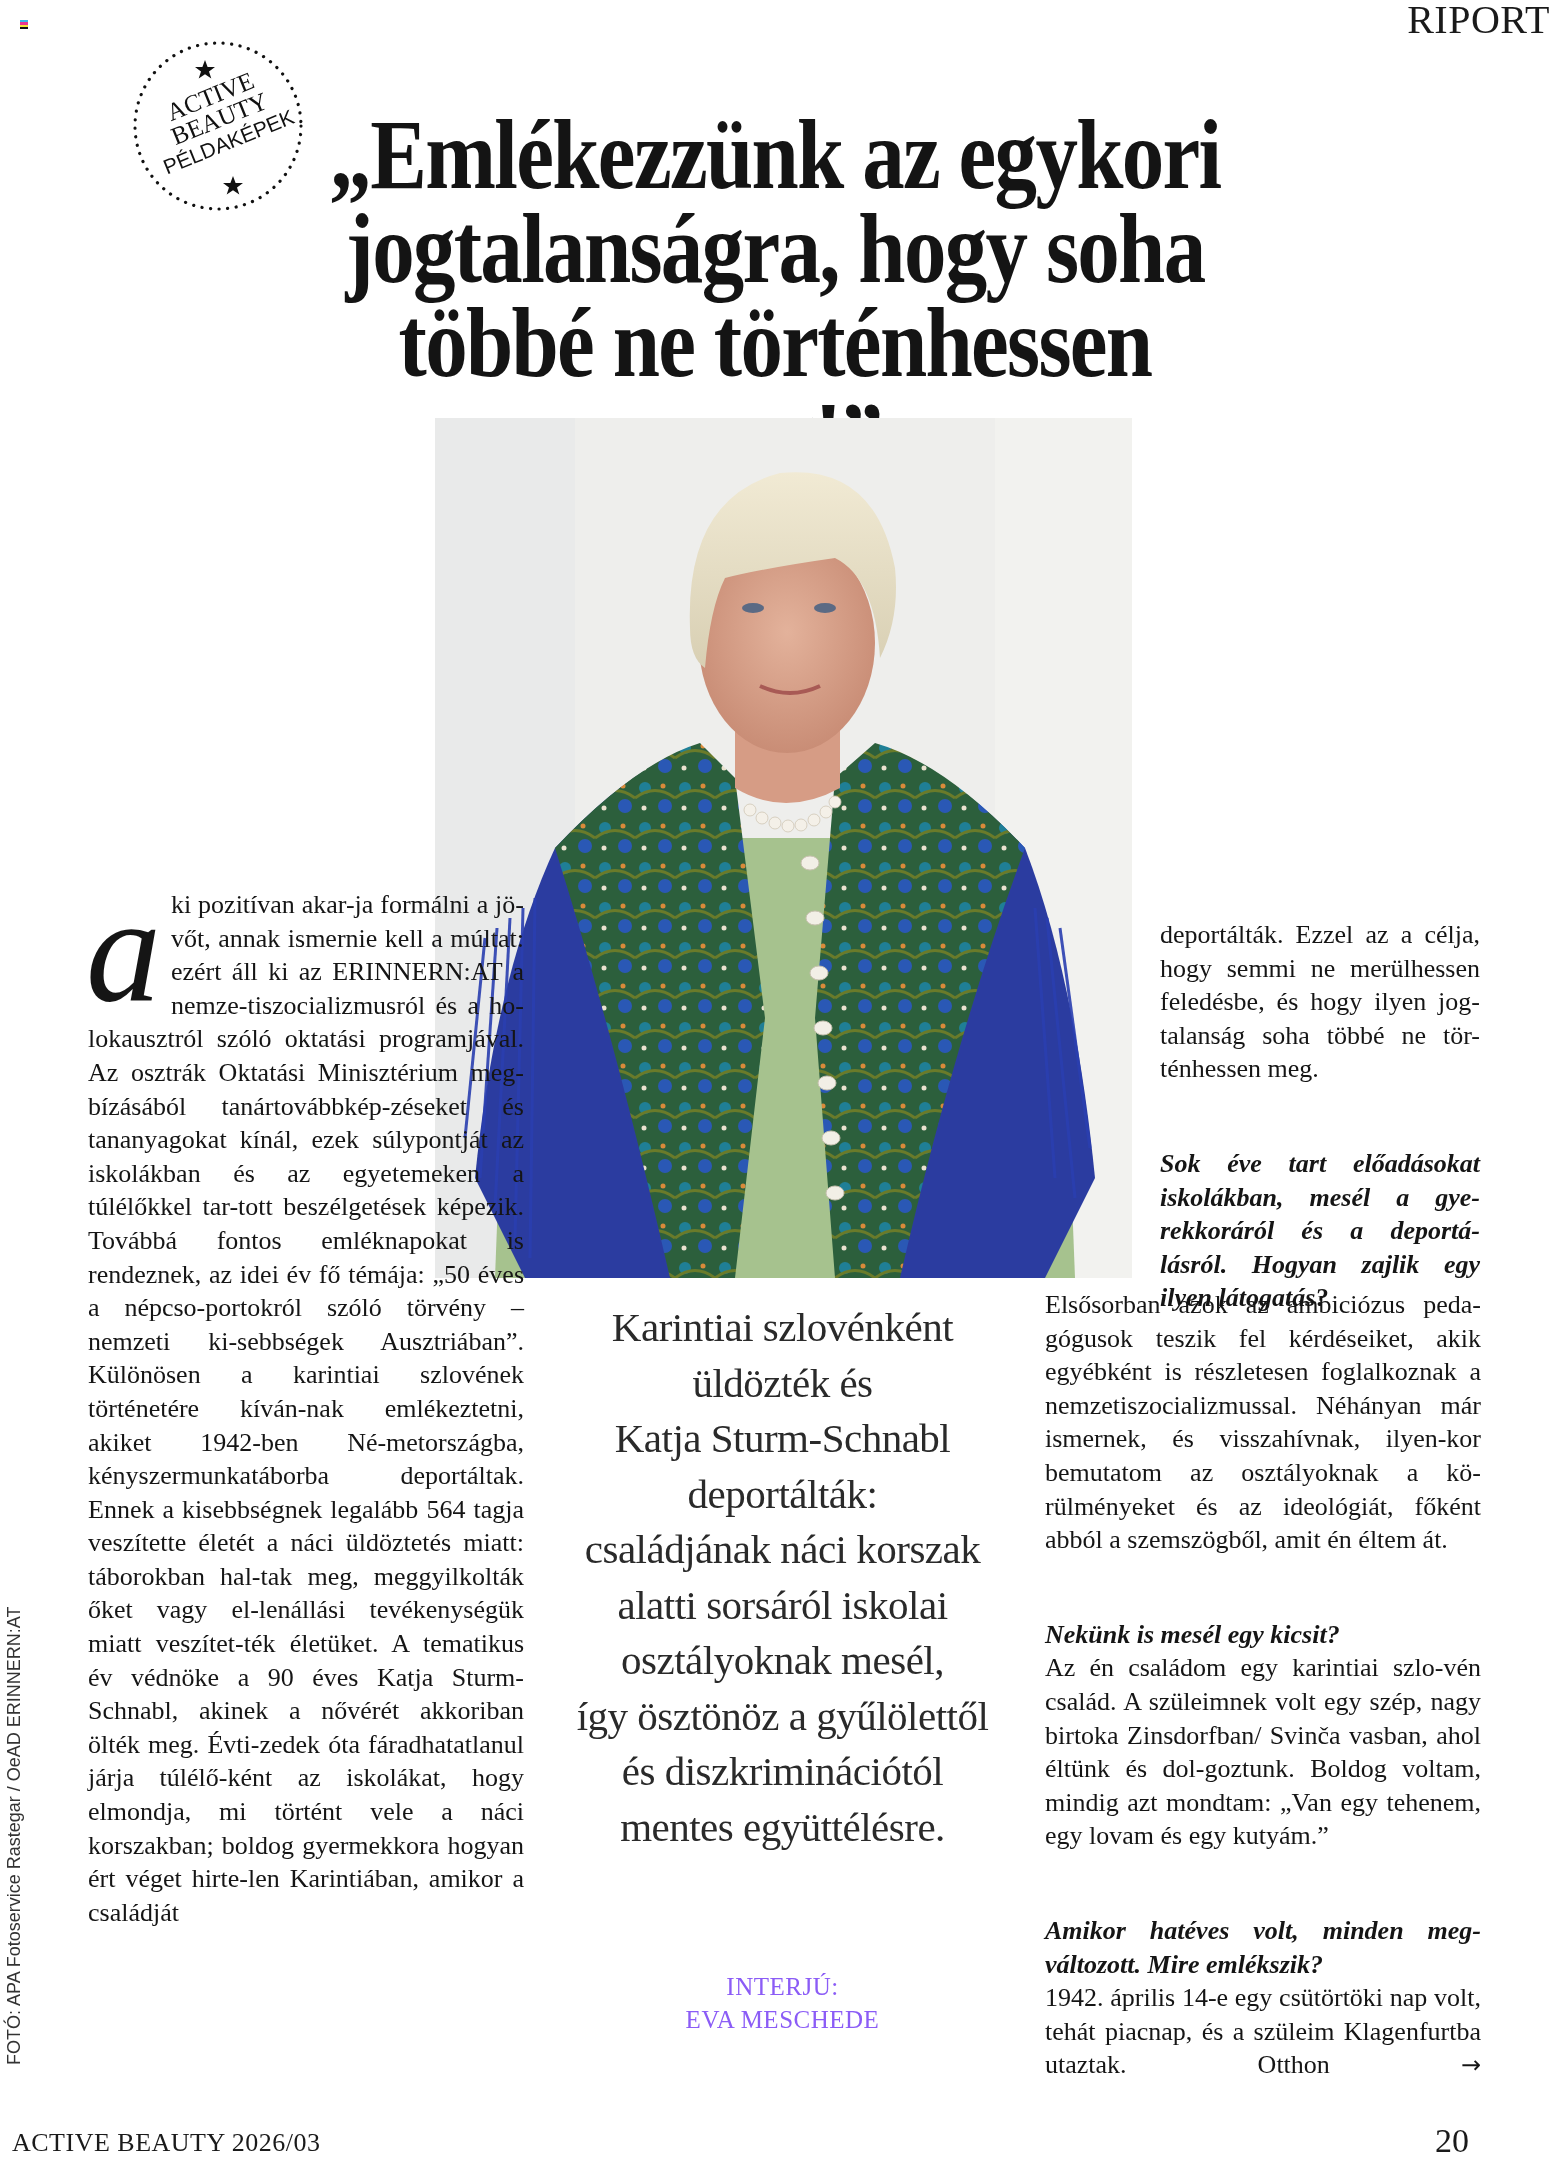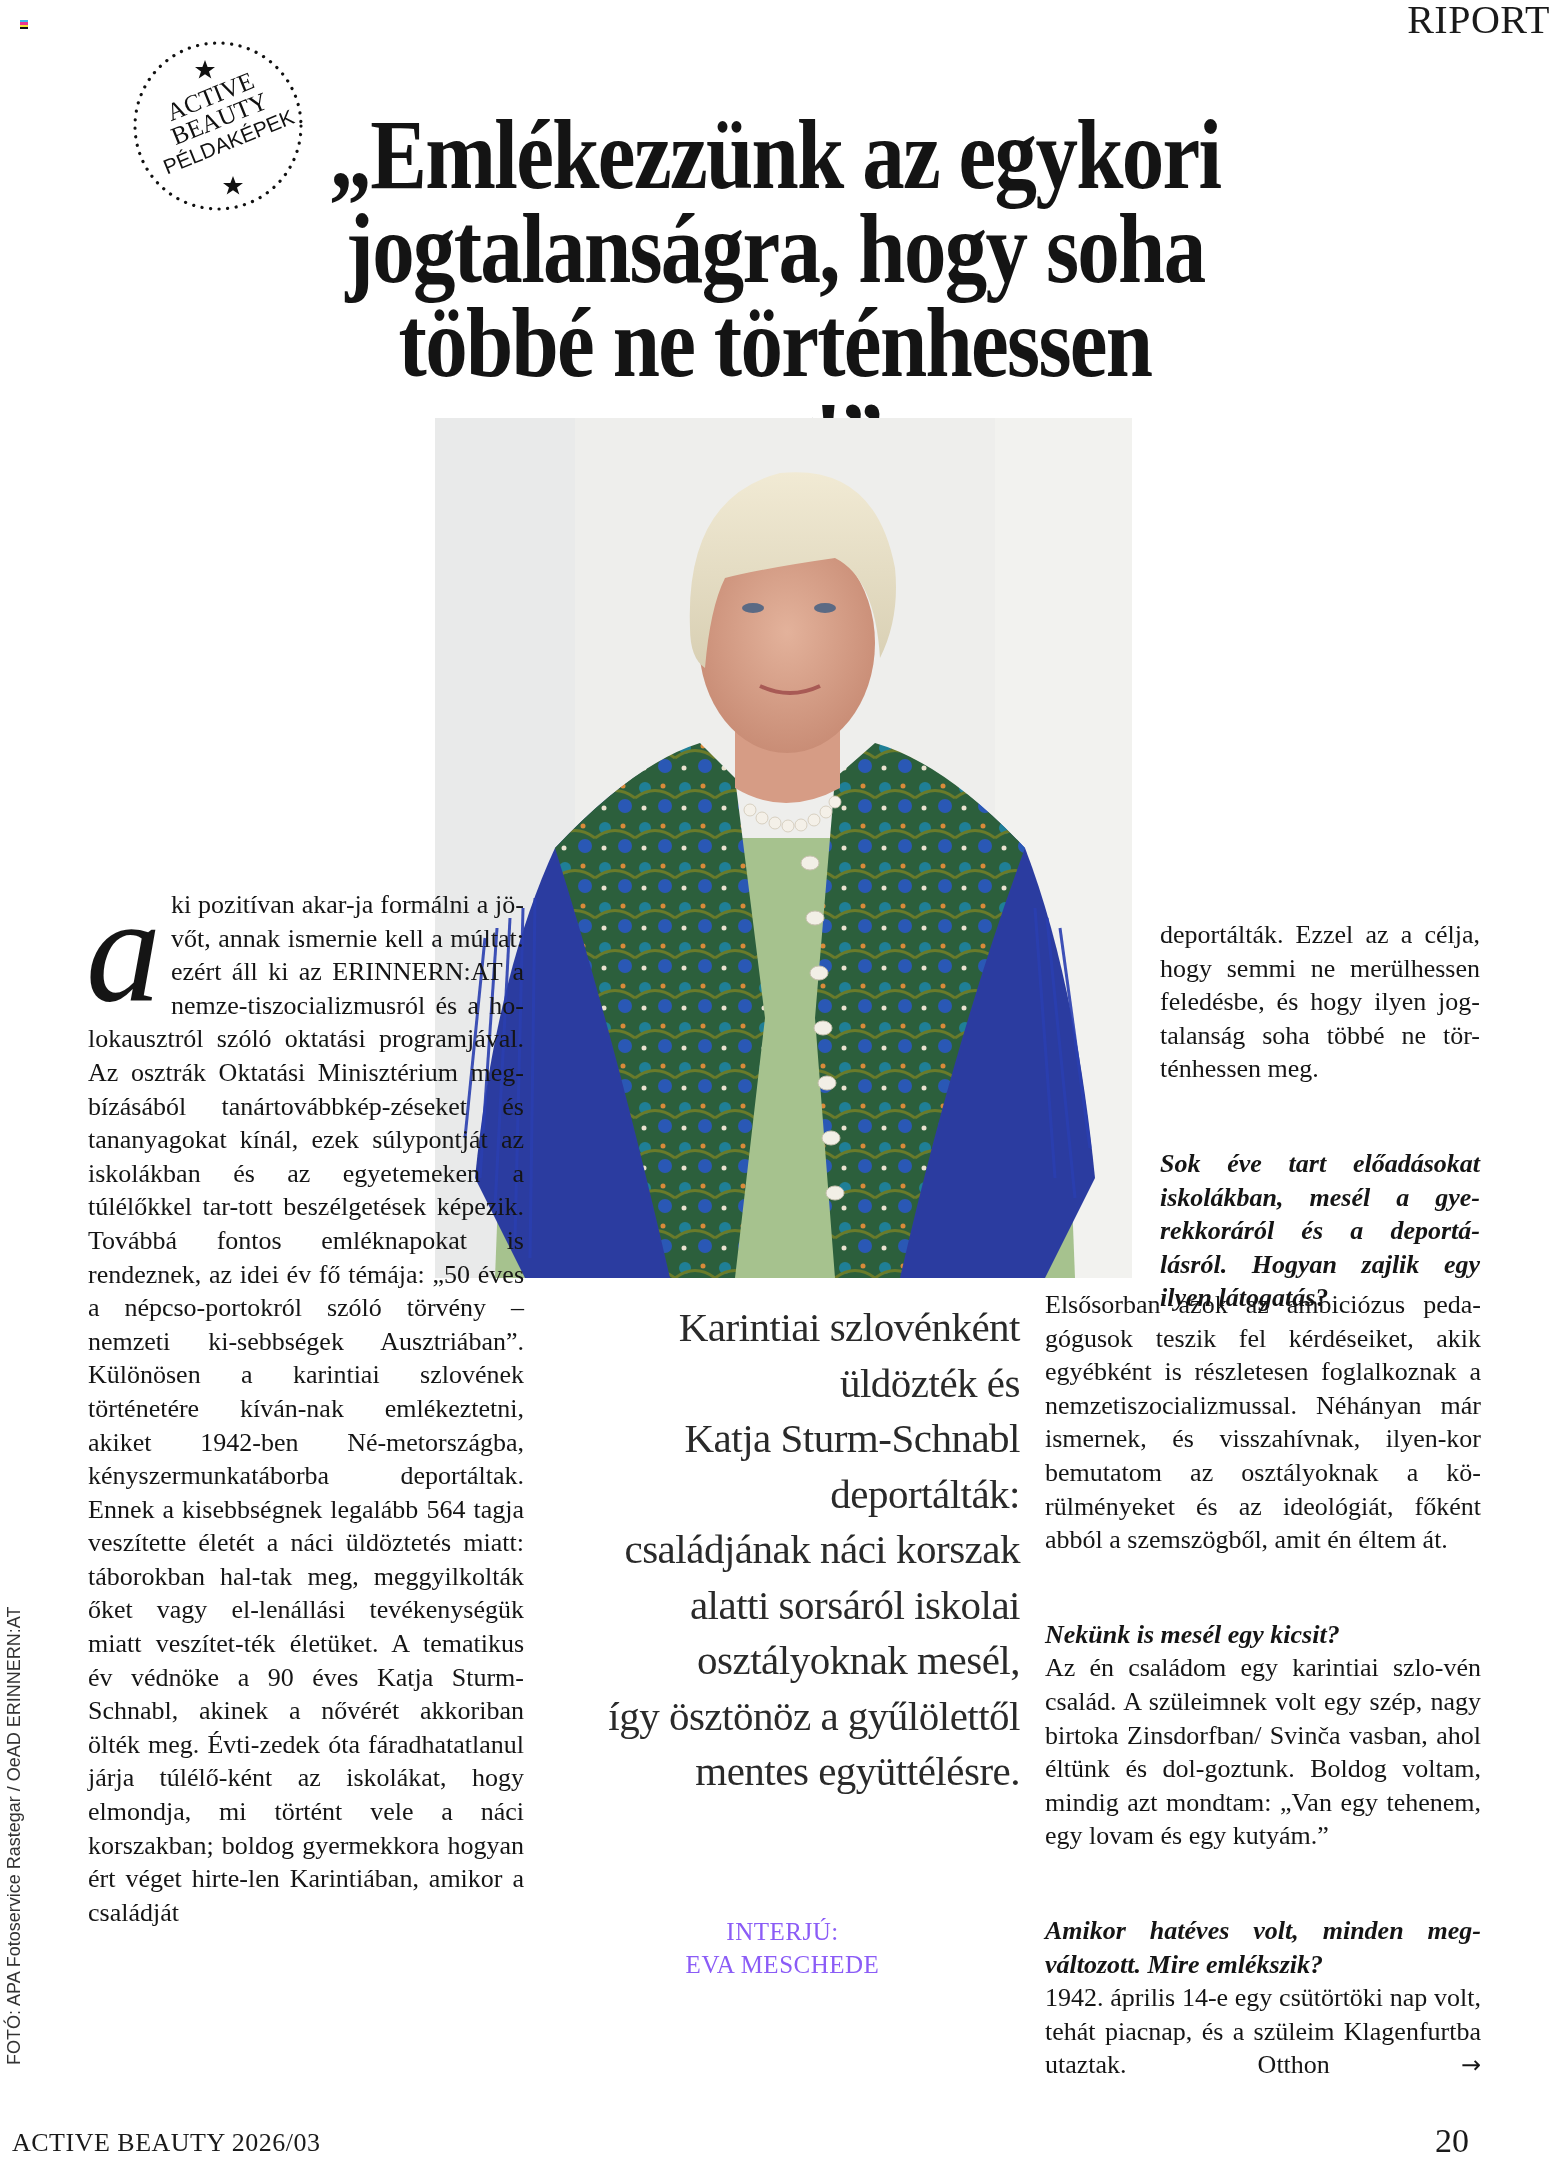--- a/index.html
+++ b/index.html
@@ -19,21 +19,21 @@
 
     .photo { position: absolute; left: 435px; top: 418px; width: 697px; height: 860px; overflow: hidden;
       background: linear-gradient(90deg, #e8e9eb 0%, #f2f2f1 30%, #f4f3f1 60%, #ebecec 100%); }
 
     .body-text { font-size: 26px; line-height: 33.6px; text-align: justify; hyphens: manual; color: #151515; }
 
     .col-left { position: absolute; left: 88px; top: 888px; width: 436px; }
     .col-left .drop-cap { float: left; font-family: "Liberation Serif", serif; font-style: italic; font-size: 150px; line-height: 110px; margin: 6px 10px 0 -2px; height: 104px; }
 
     .col-mid { position: absolute; left: 545px; top: 1300px; width: 475px; text-align: center; }
-    .pull-quote { font-size: 41px; line-height: 55.5px; color: #2a2a2a; letter-spacing: -0.5px; text-align: right; }
+    .pull-quote { font-size: 41px; line-height: 55.5px; color: #2a2a2a; letter-spacing: -0.5px; }
     .byline { margin-top: 115px; font-size: 25px; line-height: 33px; color: #8b5cf6; letter-spacing: 0.5px; }
 
     .col-right-top { position: absolute; left: 1160px; top: 918px; width: 320px; }
     .col-right { position: absolute; left: 1045px; top: 1288px; width: 436px; }
     .question { font-weight: bold; font-style: italic; font-size: 26px; line-height: 33.6px; text-align: justify; margin-top: 28px; }
     .gap { height: 33px; }
     .arrow { font-family: "DejaVu Sans", sans-serif; font-size: 24px; }
 
     .photo-credit { position: absolute; left: 4px; top: 2065px; transform: rotate(-90deg); transform-origin: 0 0;
       font-family: "Liberation Sans", sans-serif; font-size: 18px; color: #333; white-space: nowrap; }
@@ -163,20 +163,21 @@
 <div class="col-mid">
   <div class="pull-quote">
     <div>Karintiai szlovénként</div>
     <div>üldözték és</div>
     <div>Katja Sturm-Schnabl</div>
     <div>deportálták:</div>
     <div>családjának náci korszak</div>
     <div>alatti sorsáról iskolai</div>
     <div>osztályoknak mesél,</div>
     <div>így ösztönöz a gyűlölettől</div>
+    <div>és diszkriminációtól</div>
     <div>mentes együttélésre.</div>
   </div>
   <div class="byline">
     <div>INTERJÚ:</div>
     <div>EVA MESCHEDE</div>
   </div>
 </div>
 
 <div class="col-right-top">
   <p class="body-text">deportálták. Ezzel az a célja, hogy semmi ne merülhessen feledésbe, és hogy ilyen jog-talanság soha többé ne tör-ténhessen meg.</p>

